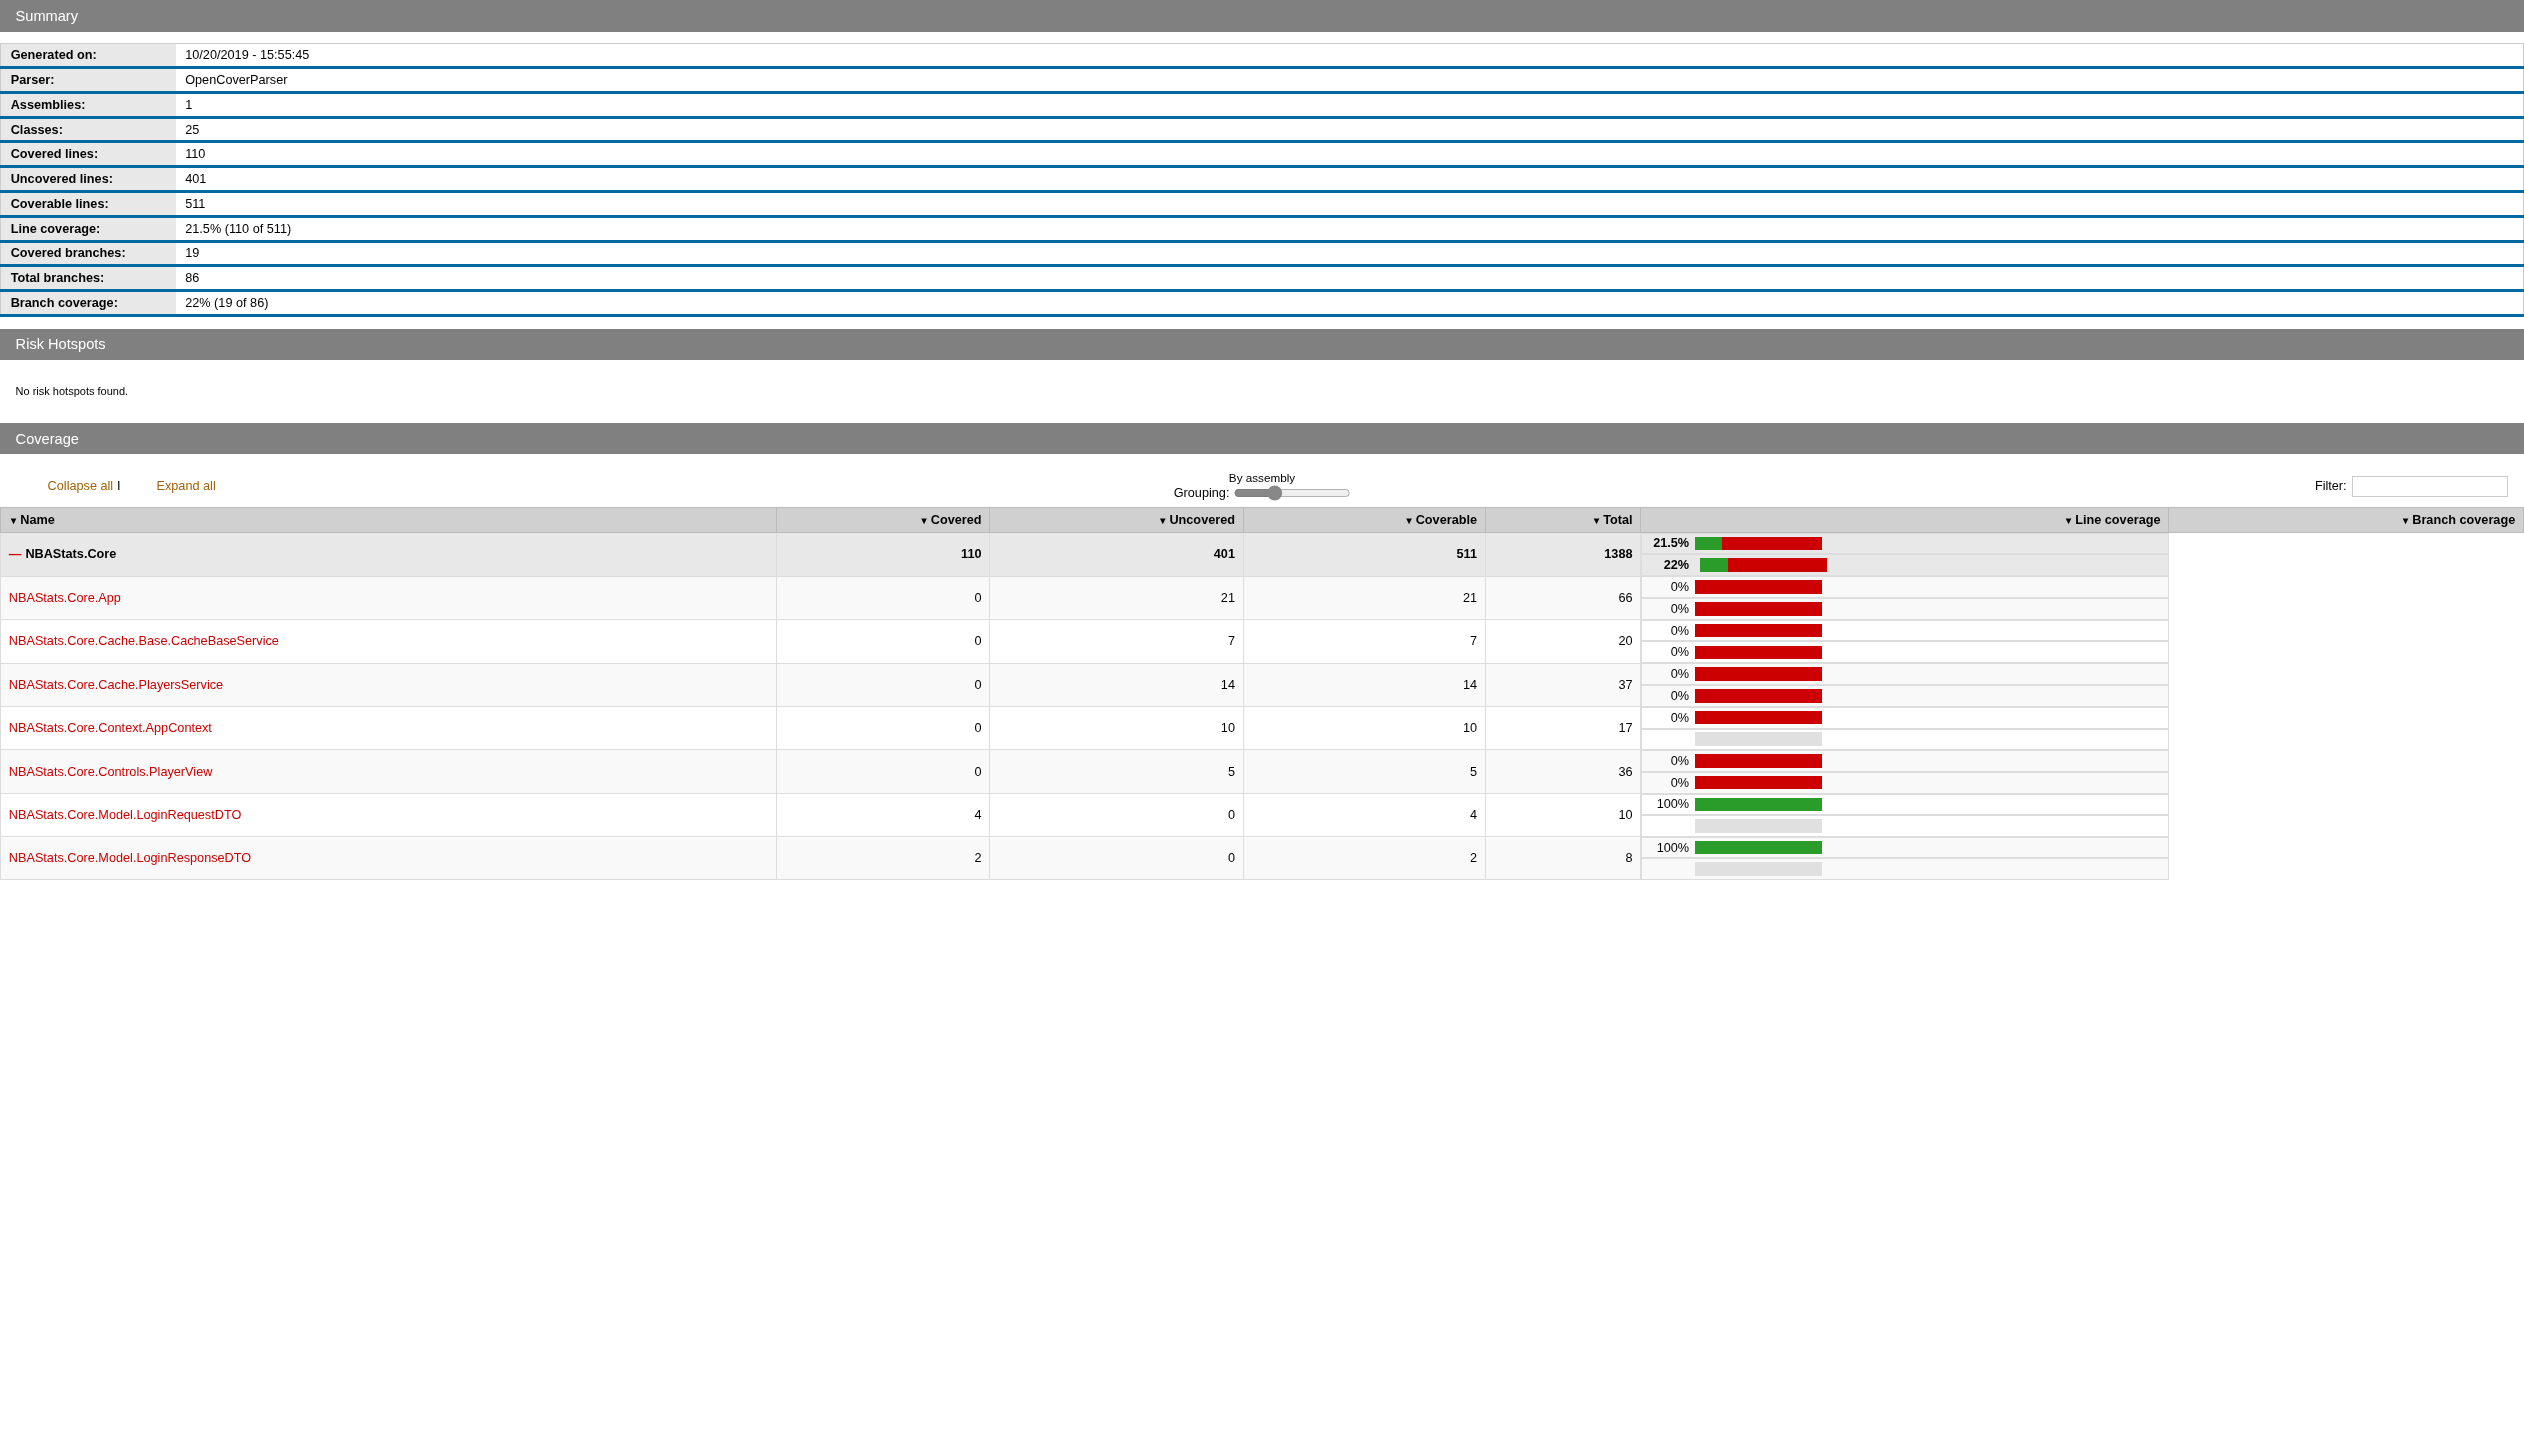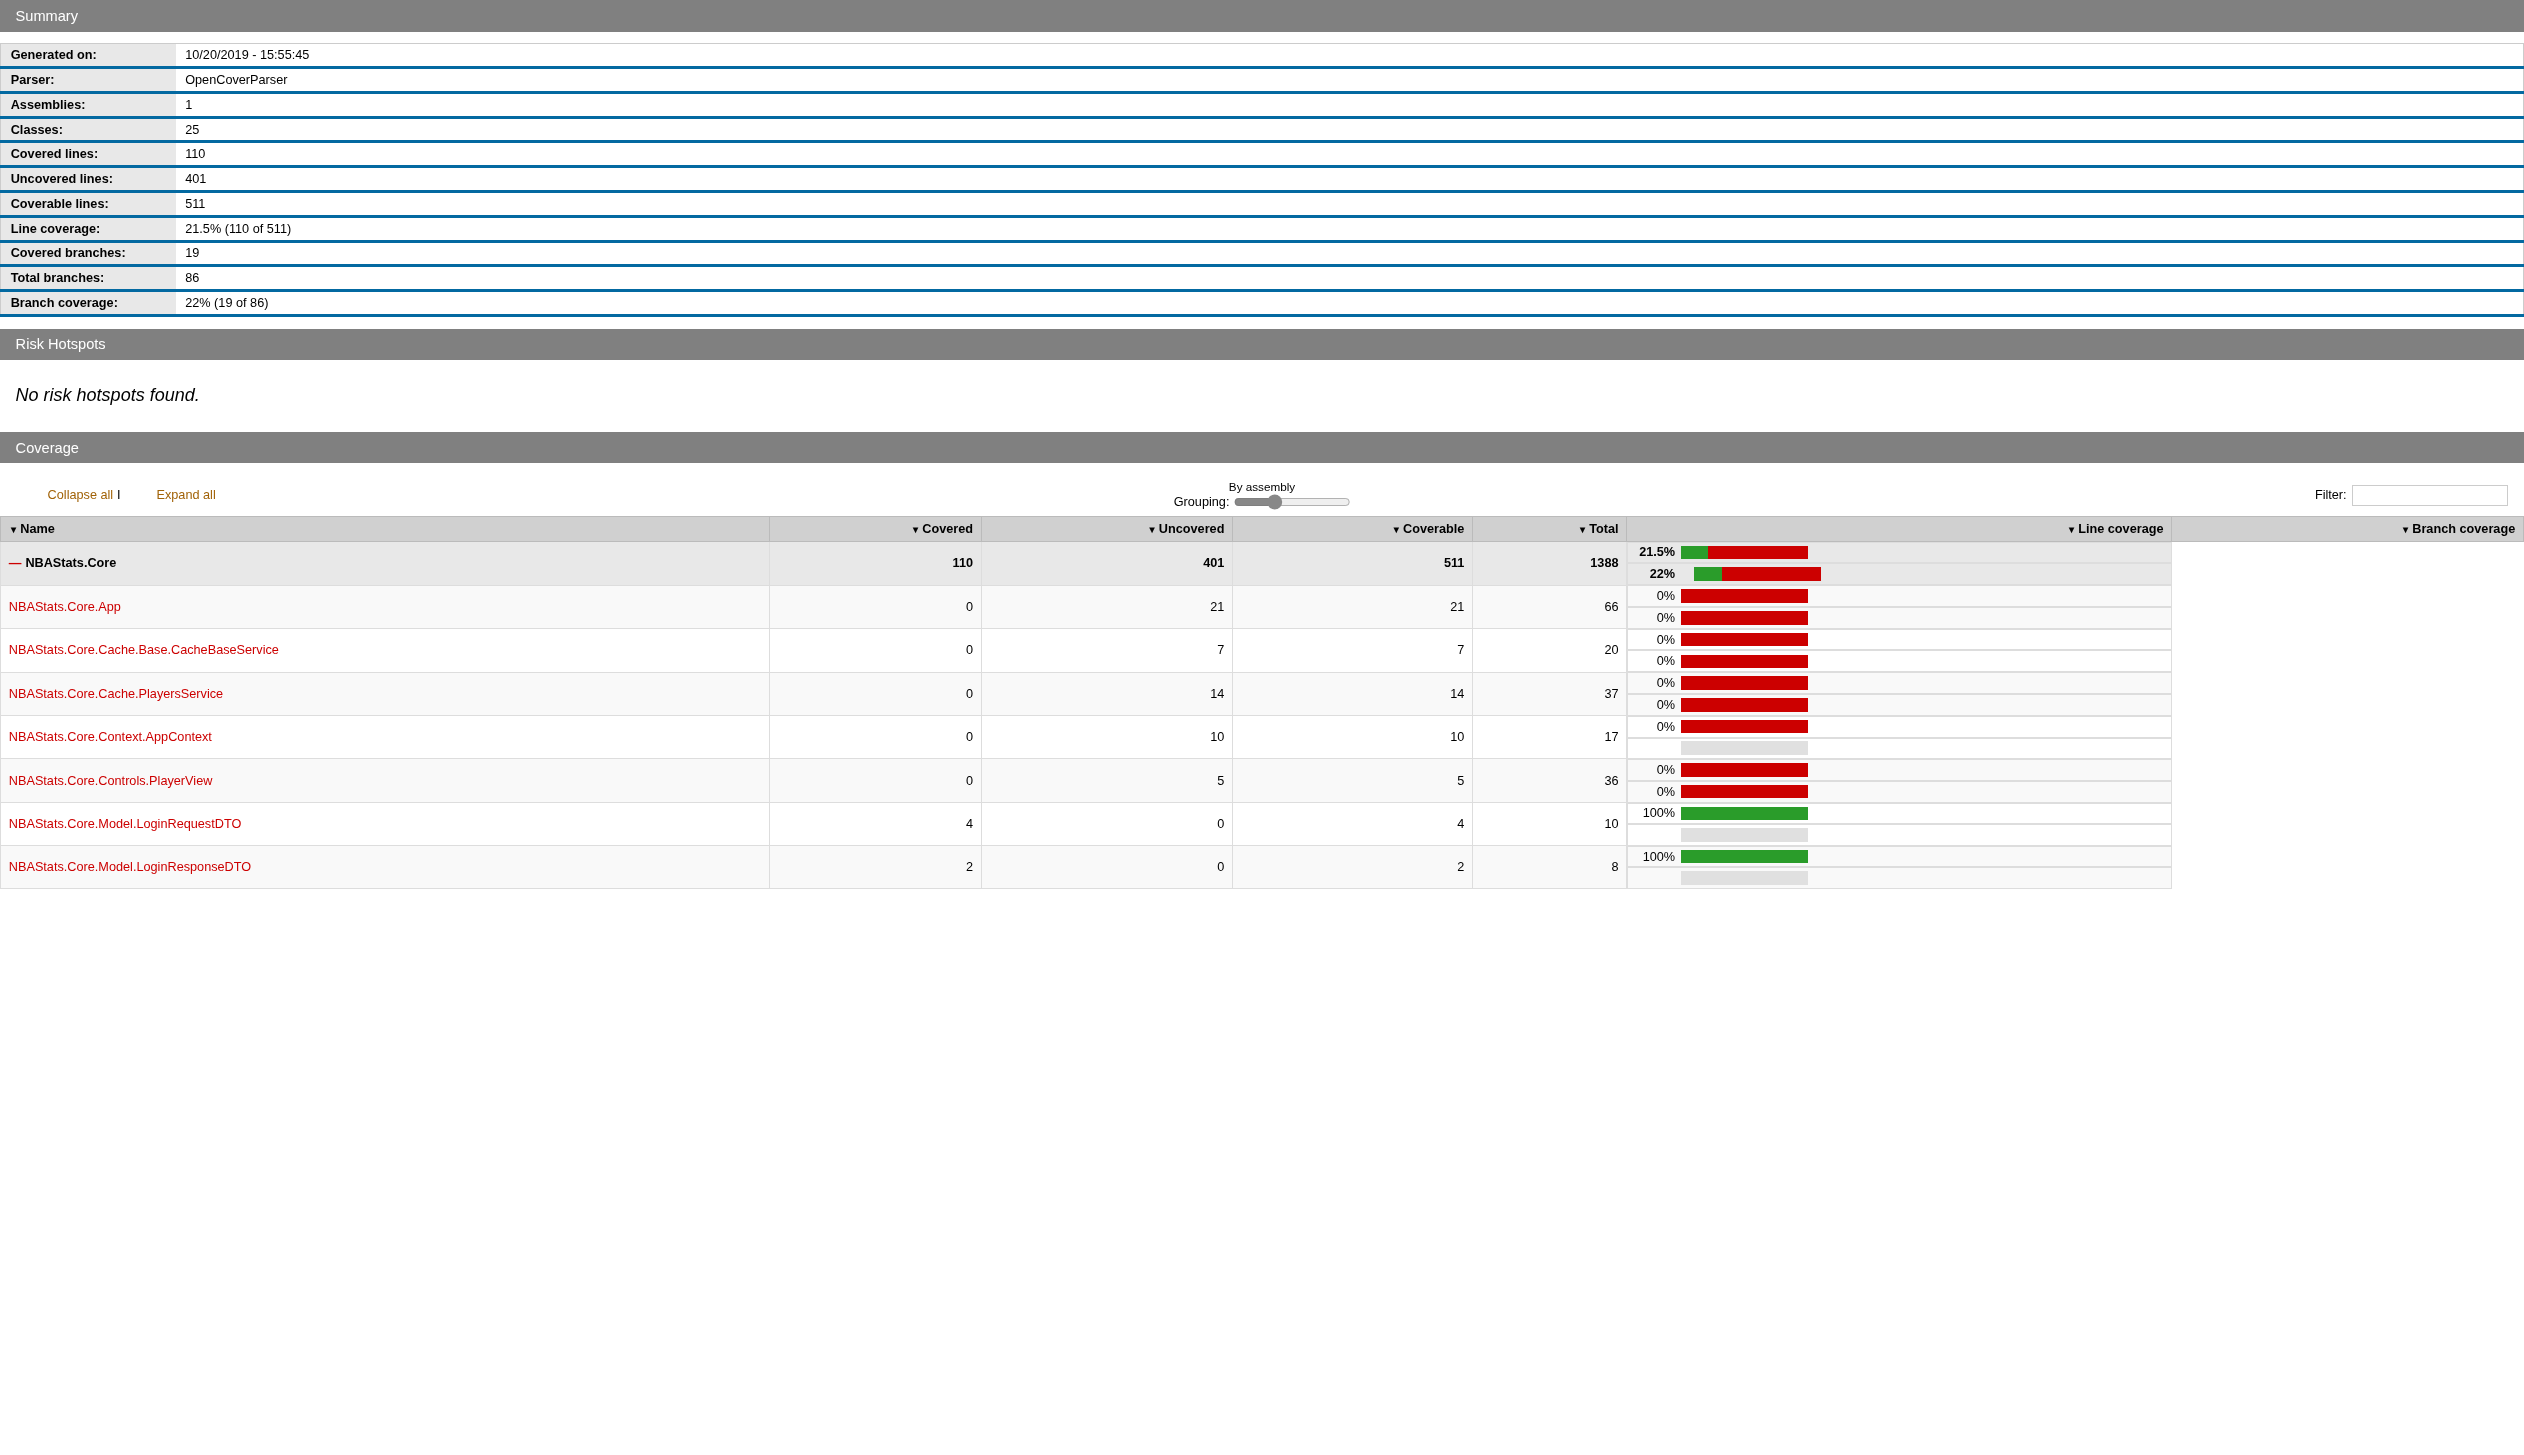--- a/index.html
+++ b/index.html
@@ -35,22 +35,21 @@
       width: 175px;
       white-space: nowrap;
     }
     .summary-table td:last-child {
       background: #fff;
     }
 
     
     .no-hotspots {
       padding: 13.6px 15.6px;
-      font-size: 18px;
-      font-style: italic;
+      font-size: 11px;
     }
 
     
     .coverage-controls {
       display: flex;
       align-items: center;
       padding: 9.7px 15.6px;
       gap: 19.5px;
       position: relative;
     }
@@ -288,21 +287,21 @@
             <td class="num">401</td>
             <td class="num">511</td>
             <td class="num">1388</td>
             <td style="display: flex; align-items: center; gap: 5.8px; border: 1px solid rgb(221, 221, 221); padding: 2.9px 7.8px;">
               <span style="min-width: 39px; text-align: right;">21.5%</span>
               <div class="bar-container">
                 <div class="bar-green" style="width: 21.5%;"></div>
                 <div class="bar-red" style="width: 78.5%;"></div>
               </div>
             </td>
-            <td style="display: flex; align-items: center; gap: 19px; border: 1px solid rgb(221, 221, 221); padding: 2.9px 7.8px;">
+            <td style="display: flex; align-items: center; gap: 11px; border: 1px solid rgb(221, 221, 221); padding: 2.9px 7.8px;">
               <span style="min-width: 39px; text-align: right;">22%</span>
               <div class="bar-container">
                 <div class="bar-green" style="width: 22%;"></div>
                 <div class="bar-red" style="width: 78%;"></div>
               </div>
             </td>
           </tr>
           <tr>
             <td><a class="link-cell">NBAStats.Core.App</a></td>
             <td class="num">0</td>

